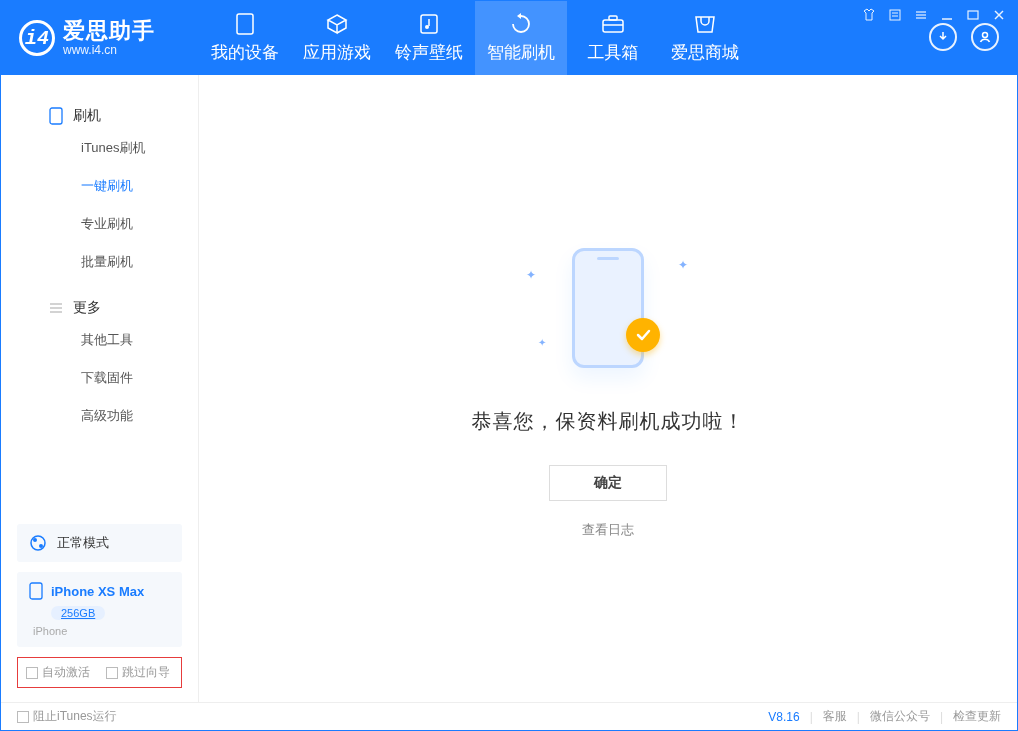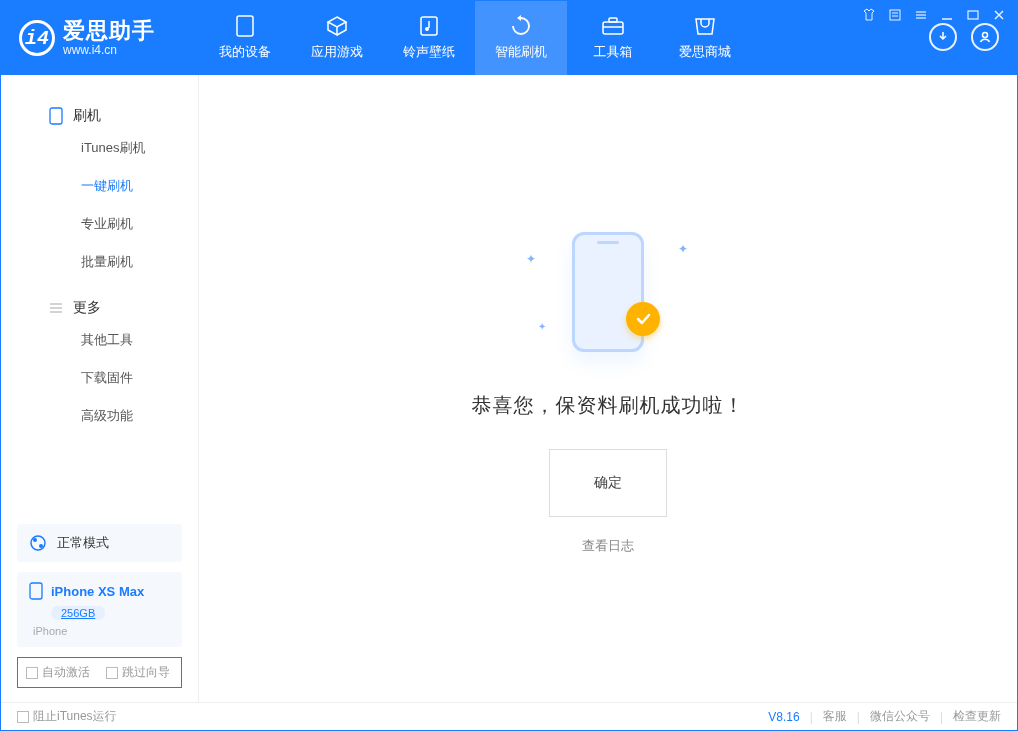--- a/index.html
+++ b/index.html
@@ -6,21 +6,21 @@
   body { background: #fff; width: 1018px; height: 731px; overflow: hidden; border: 1px solid #1a7cff; }
 
   
   .header { height: 74px; background: linear-gradient(to bottom,#1a7cff,#1a7cff); display: flex; align-items: stretch; color: #fff; }
   .logo-block { width: 198px; display: flex; align-items: center; padding-left: 18px; }
   .logo-circle { width: 36px; height: 36px; border: 3px solid #fff; border-radius: 50%; display:flex; align-items:center; justify-content:center; font-weight:bold; font-size:20px; font-style:italic; margin-right:8px;font-family:Liberation Mono, monospace; }
   .brand-text { line-height:1.1; }
   .brand-title { font-size: 22px; font-weight: 600; letter-spacing:1px;}
   .brand-url { font-size: 12px; opacity:.9; }
   .tabs { display:flex; }
-  .tab { width: 92px; display:flex; flex-direction:column; align-items:center; justify-content:center; font-size:13px; cursor:pointer; }
+  .tab { width: 92px; display:flex; flex-direction:column; align-items:center; justify-content:center; font-size:17px; cursor:pointer; }
   .tab.active { background: rgba(255,255,255,0.18); }
   .tab-icon { width:28px; height:22px; margin-bottom:6px; display:flex; align-items:center; justify-content:center;}
   .header-spacer { flex:1; }
   .win-controls { display:flex; align-items:flex-start; padding-top:6px; padding-right:10px; gap:10px;}
   .win-btn { width:16px; height:16px; cursor:pointer; opacity:.9; display:flex; align-items:center; justify-content:center; }
   .profile-area { display:flex; align-items:flex-end; padding-bottom:12px; padding-right:18px; gap:14px;}
   .circle-btn { width:28px; height:28px; border:2px solid rgba(255,255,255,.9); border-radius:50%; display:flex; align-items:center; justify-content:center; cursor:pointer;}
   .header-right { display:flex; flex-direction:column; align-items:flex-end; }
 
   
@@ -43,21 +43,21 @@
   .main { flex:1; position:relative; display:flex; flex-direction:column; align-items:center; justify-content:center; }
   .illus { position:relative; width:180px; height:140px; margin-bottom:30px; display:flex; align-items:center; justify-content:center;}
   .phone { width:72px; height:120px; border:3px solid #bcd6ff; border-radius:12px; background:#eaf2ff; position:relative; box-shadow: 0 10px 20px rgba(26,124,255,.08);}
   .phone:before { content:""; position:absolute; left:50%; transform:translateX(-50%); top:6px; width:22px; height:3px; background:#bcd6ff; border-radius:2px;}
   .check-badge { position:absolute; right:38px; bottom:26px; width:34px; height:34px; background:#ffb300; border-radius:50%; display:flex; align-items:center; justify-content:center; box-shadow:0 3px 6px rgba(255,179,0,.4);}
   .sparkle { position:absolute; font-size:12px; color:#84b3ff;}
   .s1 { left:8px; top:30px;}
   .s2 { left:20px; bottom:30px; font-size:10px;}
   .s3 { right:10px; top:20px;}
   .success-text { font-size:20px; color:#333; margin-bottom:30px; letter-spacing:1px;}
-  .ok-btn { border:1px solid #ddd; background:#fff; padding:24px 44px; font-size:14px; color:#444; cursor:pointer; margin-bottom:20px;}
+  .ok-btn { border:1px solid #ddd; background:#fff; padding:8px 44px; font-size:14px; color:#444; cursor:pointer; margin-bottom:20px;font-weight:bold;}
   .log-link { font-size:13px; color:#888; text-decoration:none; cursor:pointer;}
 
   
   .statusbar { height:28px; border-top:1px solid #eee; display:flex; align-items:center; font-size:12px; color:#999; padding:0 16px;gap:28px;}
   .statusbar .left { display:flex; align-items:center; gap:6px;}
   .statusbar .right { margin-left:auto; display:flex; align-items:center; gap:10px;}
   .sep { color:#ddd; }
   .ver { color:#1a7cff; }
   .link { cursor:pointer; }
 </style>

